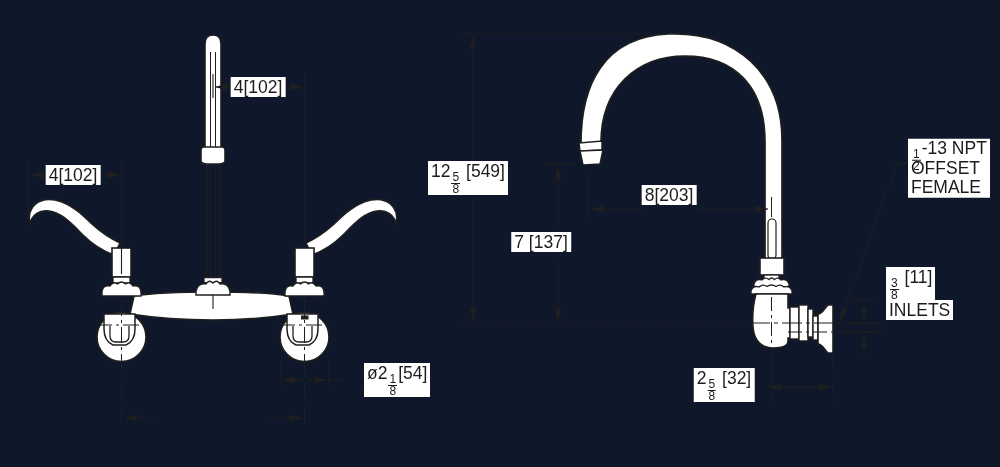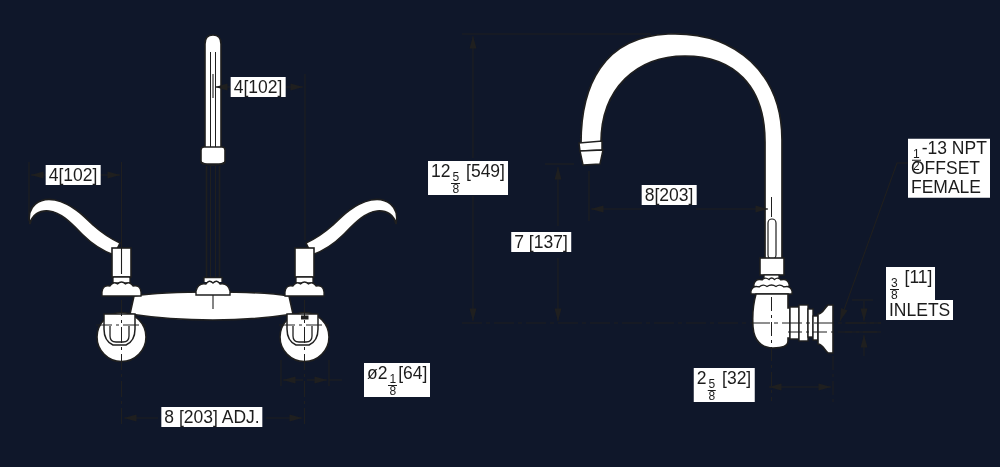--- a/index.html
+++ b/index.html
@@ -201,27 +201,26 @@
     </g>
 
     <path d="M908,163 L897,163 L840,321" fill="none" stroke="#1f1f1f" stroke-width="1.1" marker-end="url(#ah)"></path>
   </g>
 </svg>
 
 <div class="dim" style="left:258px;top:87px">4[102]</div>
 
 <div class="dim" style="left:73px;top:175px">4[102]</div>
 
-<div class="dim" style="left:212px;top:417px">8 [203] ADJ.</div>
 
 <div class="dim left-anchor" style="left:364px;top:380px">
   <span>ø2</span><span class="frac">
         <span class="num">1</span>
         <span class="den">8</span>
-      </span><span>[64]</span>
+      </span><span>[54]</span>
 </div>
 
 <div class="dim" style="left:468px;top:178px">
   <span>12</span><span class="frac">
         <span class="num">5</span>
         <span class="den">8</span>
       </span>&nbsp;<span>[549]</span>
 </div>
 
 <div class="dim" style="left:541px;top:242px">7 [137]</div>

